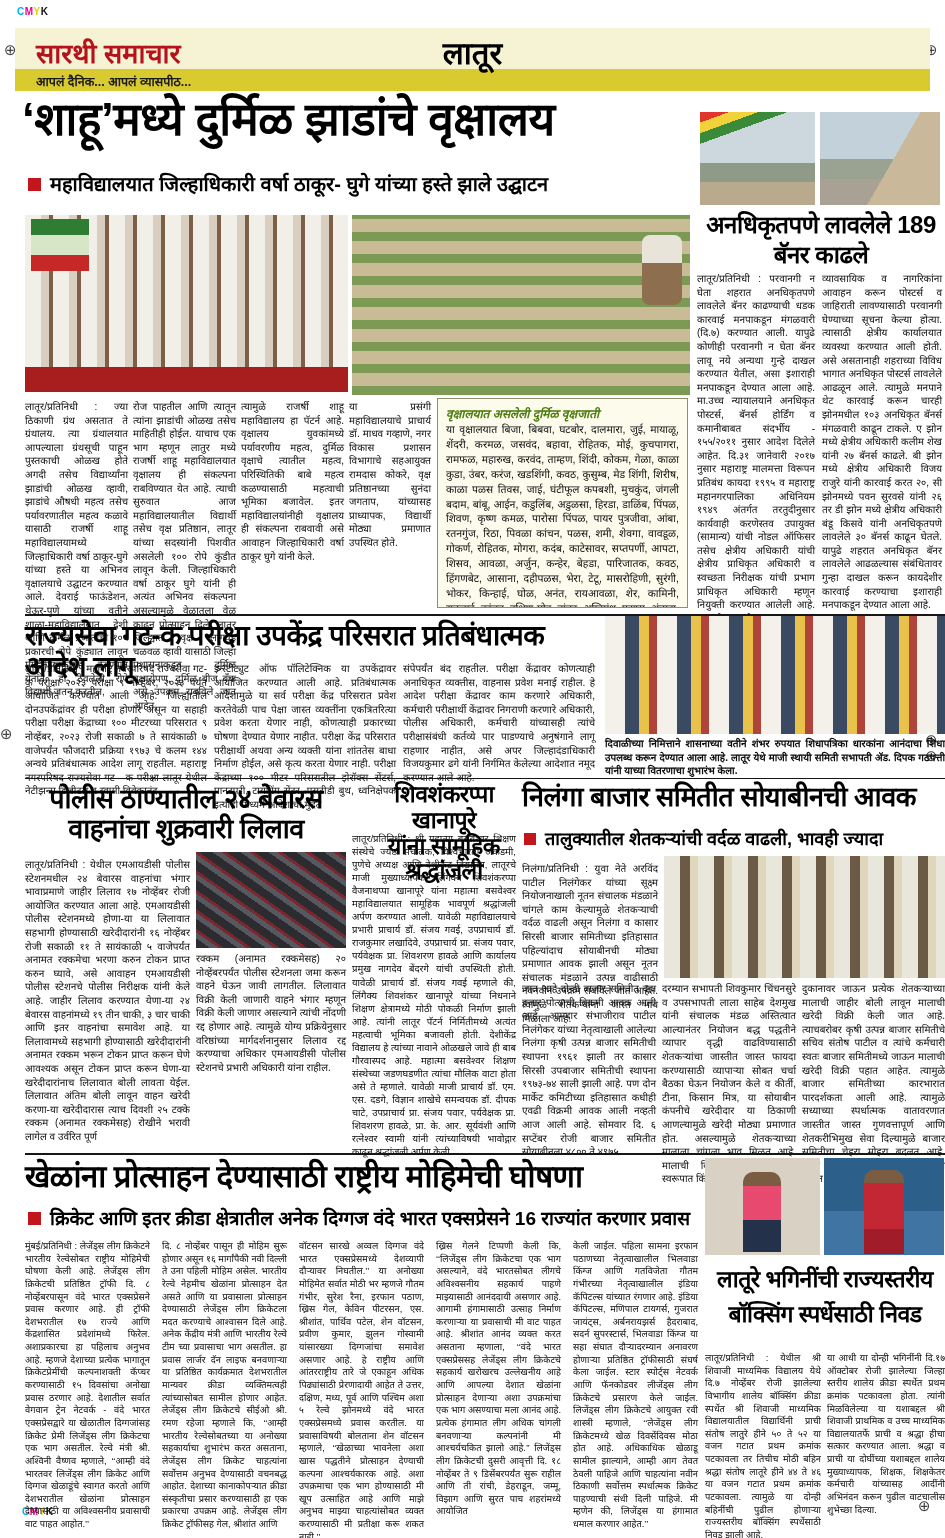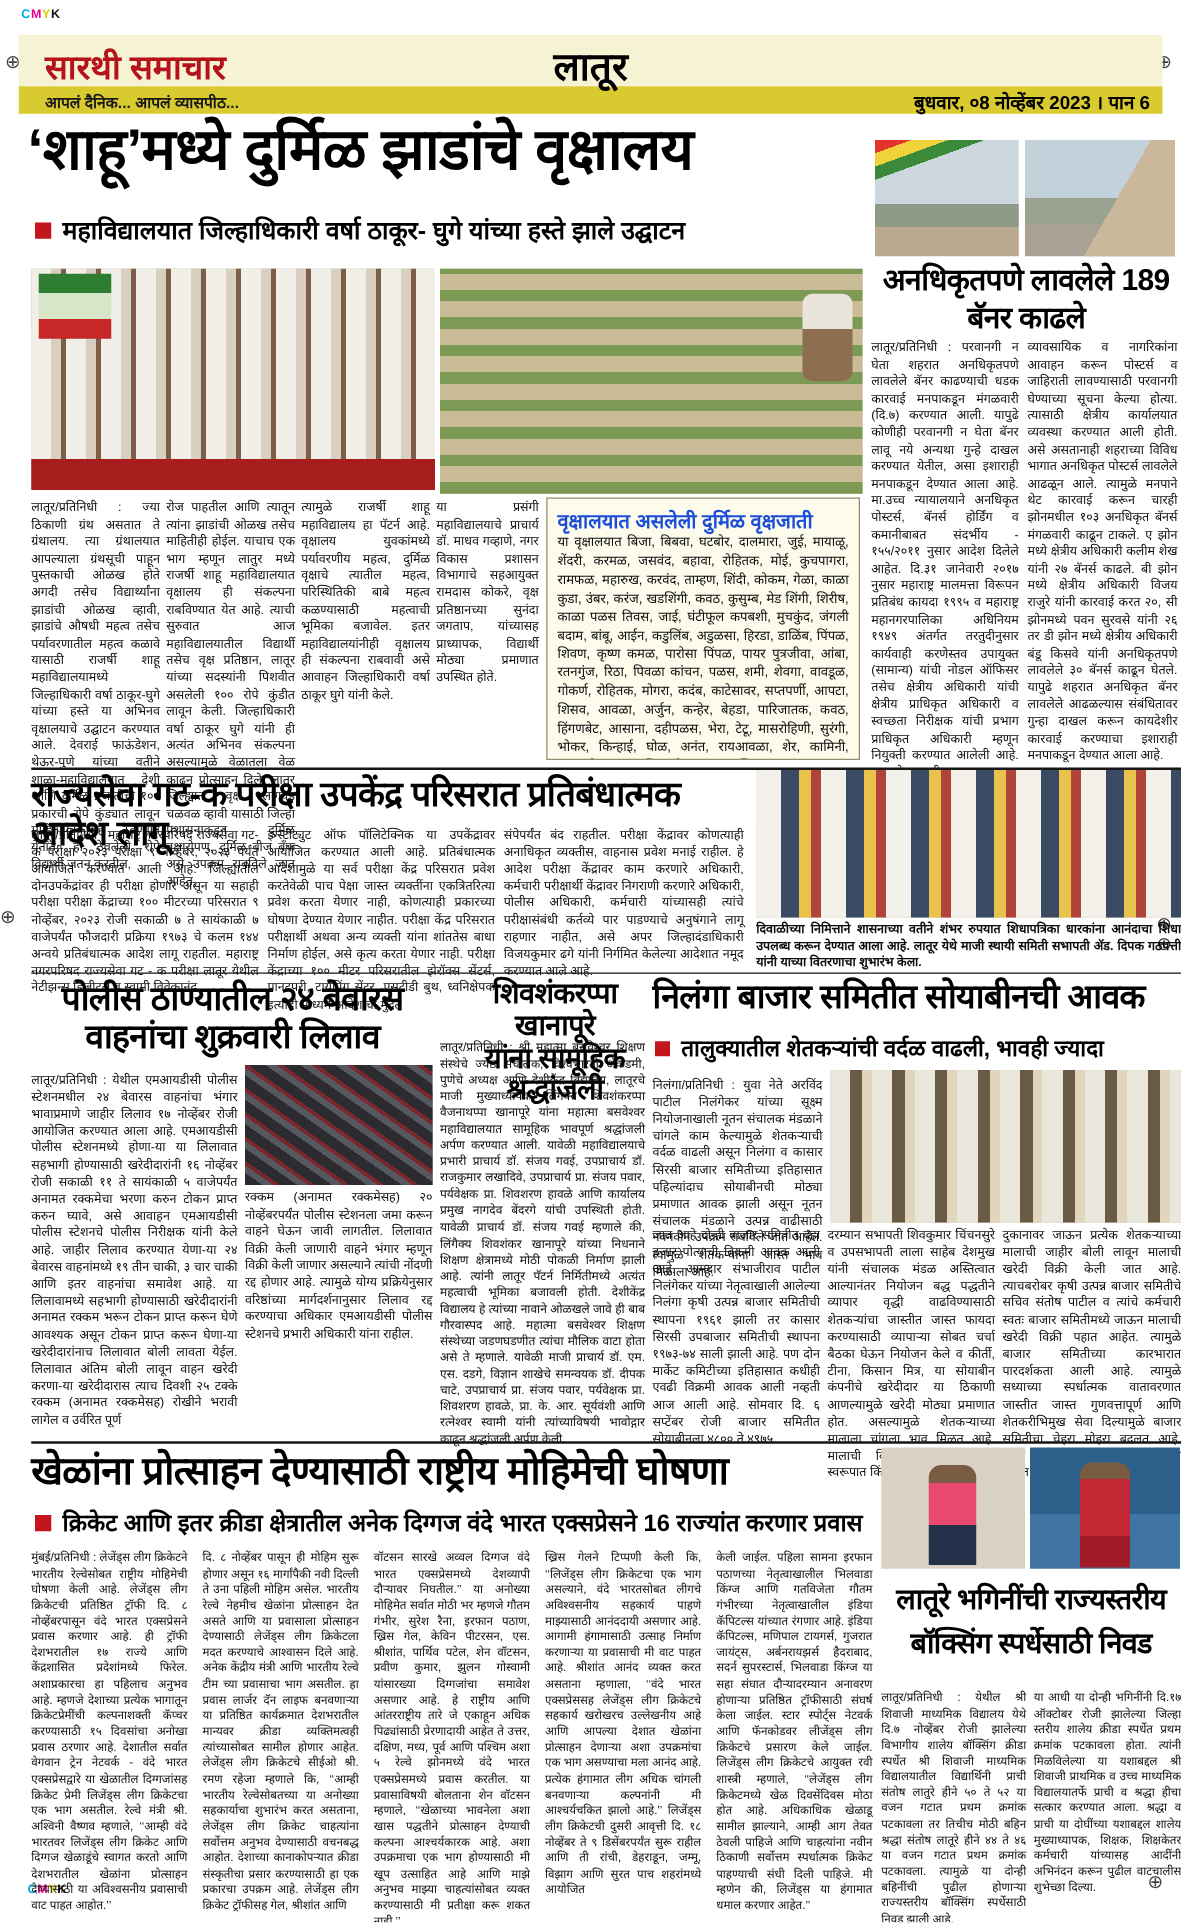--- a/index.html
+++ b/index.html
@@ -12,21 +12,21 @@
   .city{font-weight:bold;color:#000;font-size:31px;text-align:center;}
   .tagline{font-weight:bold;font-size:12.5px;color:#1a1a1a;}
   .dateline{font-weight:bold;font-size:15px;color:#000;text-align:right;}
   .hl{font-weight:bold;color:#000;line-height:1.12;letter-spacing:-0.5px;}
   .sub{font-weight:bold;color:#000;}
   .redsq{display:inline-block;width:13px;height:13px;background:#c2151c;margin-right:9px;}
   .col{font-size:10px;line-height:1.36;text-align:justify;color:#0d0d0d;}
   .caption{font-size:10px;line-height:1.35;font-weight:bold;color:#0d0d0d;text-align:justify;}
   .rule{background:#161616;}
   .box{background:#fdfbec;border:1px solid #8f8f6e;}
-  .box-title{font-weight:bold;font-size:16px;color:#1d4ed8;}
+  .box-title{font-weight:bold;font-size:12px;color:#4d7c0f;font-style:italic;}
   .box-text{font-size:10.5px;line-height:1.42;text-align:justify;color:#0d0d0d;}
   .photo{overflow:hidden;background:#c8c4b8;}
   .crop{color:#444;font-size:15px;line-height:1;}
   .cmyk{font-size:10px;font-weight:bold;letter-spacing:0.5px;}
   .cmyk .c{color:#00aeef}.cmyk .m{color:#ec008c}.cmyk .y{color:#e3cf00}.cmyk .k{color:#111}
   .center{text-align:center;}
 </style>
 </head>
 <body>
 
@@ -39,21 +39,20 @@
   <div class="abs crop" style="left:0px;top:726px;">⊕</div>
   <div class="abs crop" style="left:925px;top:732px;">⊕</div>
   <div class="abs crop" style="left:925px;top:748px;">⊕</div>
   <div class="abs crop" style="left:918px;top:1498px;">⊕</div>
 
   <div class="abs band-cream" style="left:15px;top:28px;width:915px;height:41px;"></div>
   <div class="abs band-yellow" style="left:15px;top:69px;width:915px;height:22px;"></div>
   <div class="abs brand" style="left:36px;top:34px;">सारथी समाचार</div>
   <div class="abs city" style="left:340px;top:31px;width:265px;">लातूर</div>
   <div class="abs tagline" style="left:36px;top:73px;">आपलं दैनिक... आपलं व्यासपीठ...</div>
-  <div class="abs dateline" style="left:590px;top:71px;width:330px;">बुधवार, ०8 नोव्हेंबर 2023 । पान 6</div>
 
   <div class="abs hl" style="left:22px;top:94px;width:680px;font-size:46px;">‘शाहू’मध्ये दुर्मिळ झाडांचे वृक्षालय</div>
   <div class="abs" style="left:28px;top:170px;width:660px;">
     <span class="redsq"></span><span class="sub" style="font-size:20px;text-align:right;">महाविद्यालयात जिल्हाधिकारी वर्षा ठाकूर- घुगे यांच्या हस्ते झाले उद्घाटन</span>
   </div>
 
   <div class="abs photo" style="left:700px;top:112px;width:115px;height:93px;background:
       linear-gradient(160deg,#e2342a 0 10px,#f2d23a 10px 20px,#3a8a3a 20px 30px,transparent 30px),
       linear-gradient(#cdd8de 0 55%,#8f9a88 55% 75%,#b9aa8d 75%);"></div>
   <div class="abs photo" style="left:820px;top:112px;width:120px;height:93px;background:

